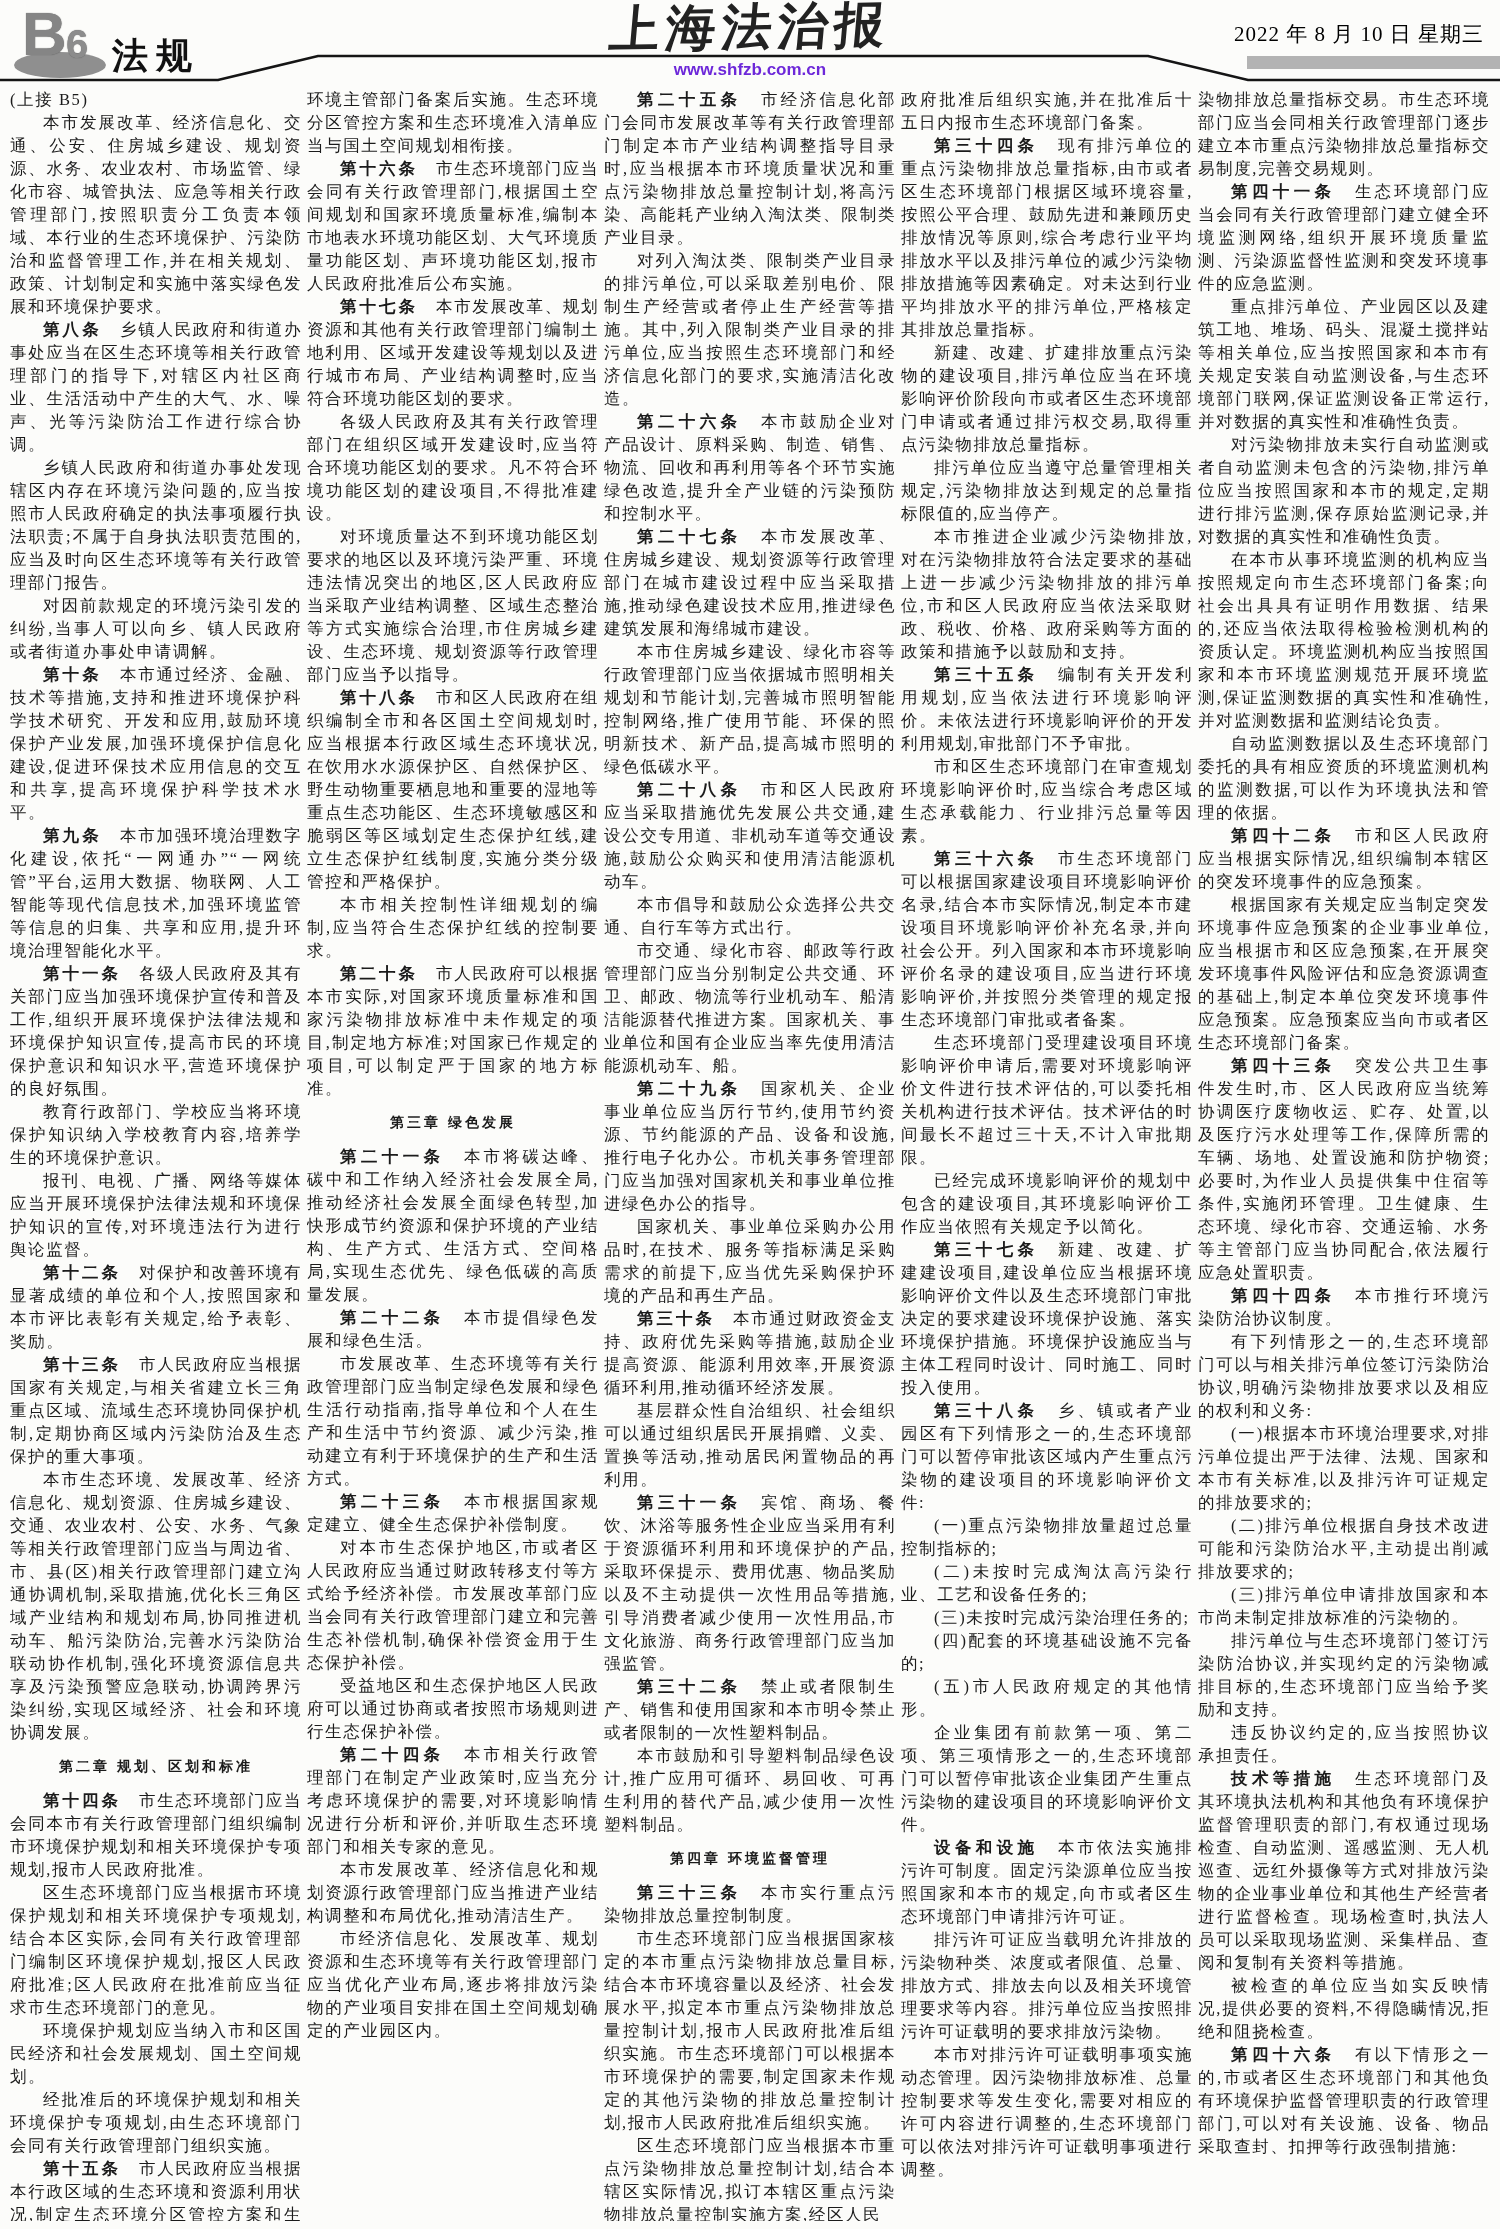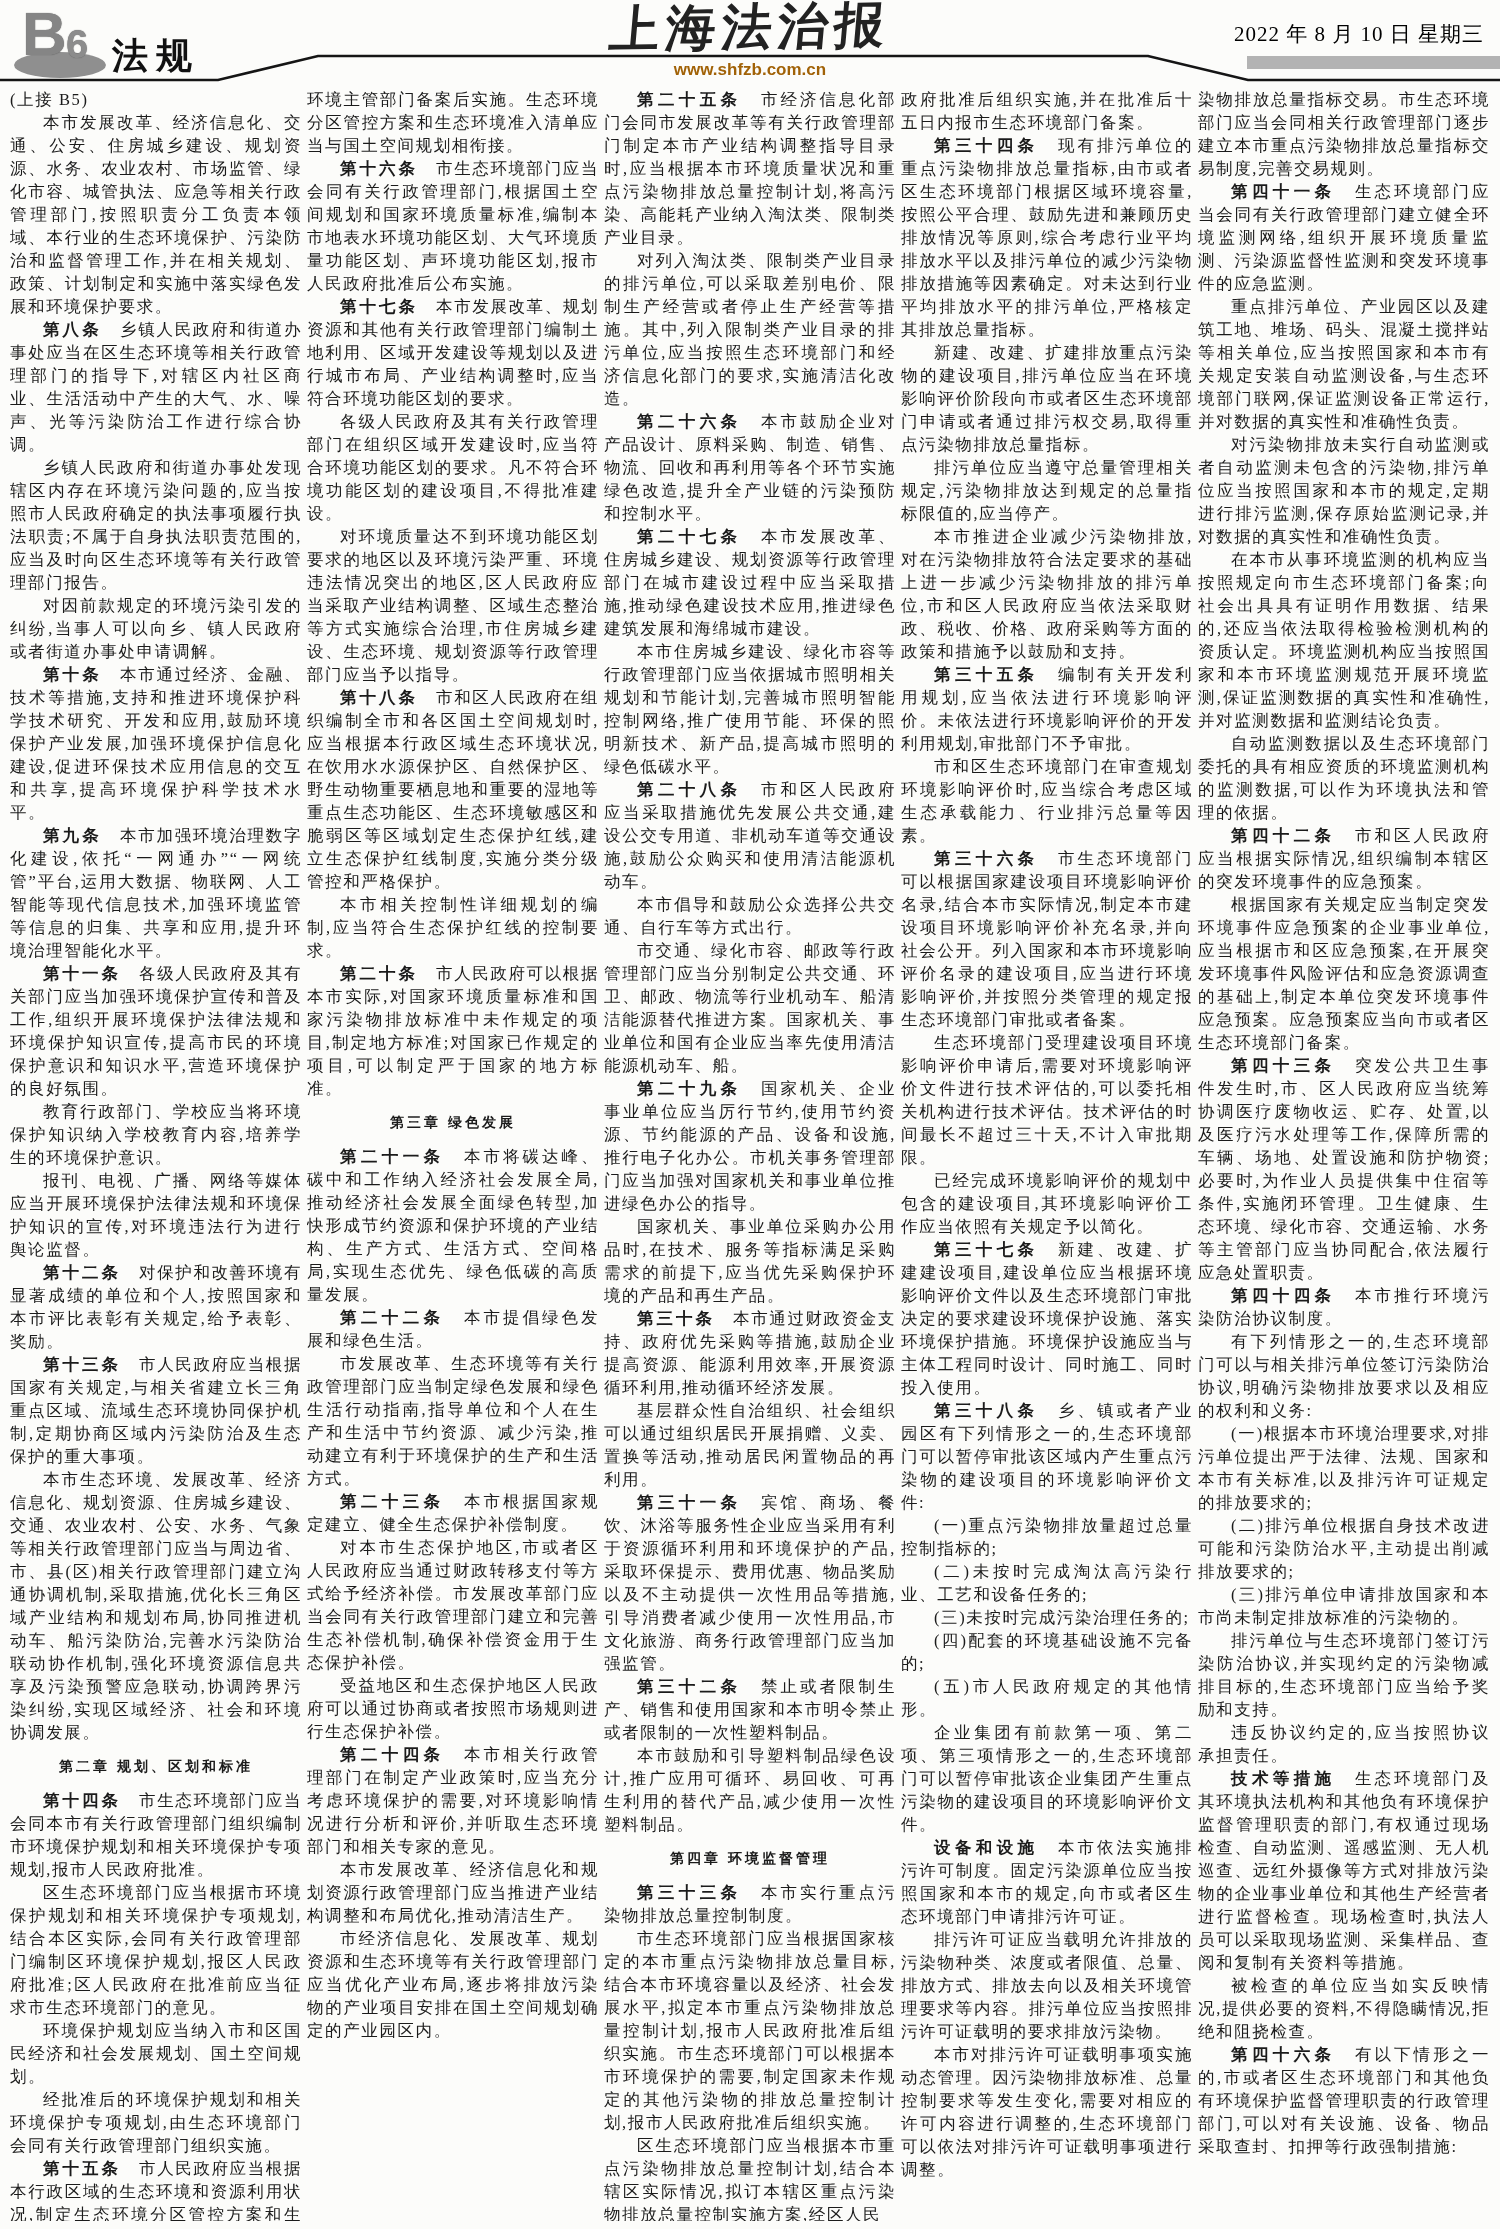--- a/index.html
+++ b/index.html
@@ -14,21 +14,21 @@
   .badge .b{position:absolute;left:8px;top:-6px;font-family:"Liberation Sans","DejaVu Sans",sans-serif;
             font-weight:900;font-size:62px;color:#858585;text-shadow:0 0 1px #555;}
   .badge .n{position:absolute;left:52px;top:18px;font-family:"Liberation Sans","DejaVu Sans",sans-serif;
             font-weight:900;font-size:40px;color:#8c8c8c;text-shadow:0 0 1px #555;}
   .section{position:absolute;left:112px;top:6px;font-family:"Liberation Sans","DejaVu Sans",sans-serif;
            font-weight:900;font-size:36px;letter-spacing:8px;color:#111;margin-top:26px;}
   .masthead{position:absolute;left:50%;top:0;transform:translateX(-50%);text-align:center;width:320px;}
   .masthead .title{font-weight:900;font-size:50px;letter-spacing:6px;color:#222;
                    transform:skewX(-6deg) rotate(-1deg);display:inline-block;line-height:1.0;margin-top:2px;}
   .masthead .url{font-family:"Liberation Sans","DejaVu Sans",sans-serif;font-weight:bold;
-                 font-size:17px;color:#a16207;margin-top:8px;}
+                 font-size:17px;color:#6d28d9;margin-top:8px;}
   .date{position:absolute;right:16px;top:20px;font-size:21px;letter-spacing:1px;color:#000000;}
   .graybar{position:absolute;right:0;top:56px;width:253px;height:13px;background:#b3b3b3;}
   .rules{position:absolute;left:0;top:0;width:1500px;height:90px;pointer-events:none;}
 
   
   .paper-body{position:absolute;top:88px;left:10px;width:1480px;bottom:8px;
               display:flex;gap:5px;}
   .col{flex:1 1 0;overflow:hidden;text-align:justify;font-size:16.5px;line-height:23px;}
   .col p{margin:0;text-indent:2em;letter-spacing:1.6px;word-break:break-all;}
   .col p.cont{text-indent:0;}

